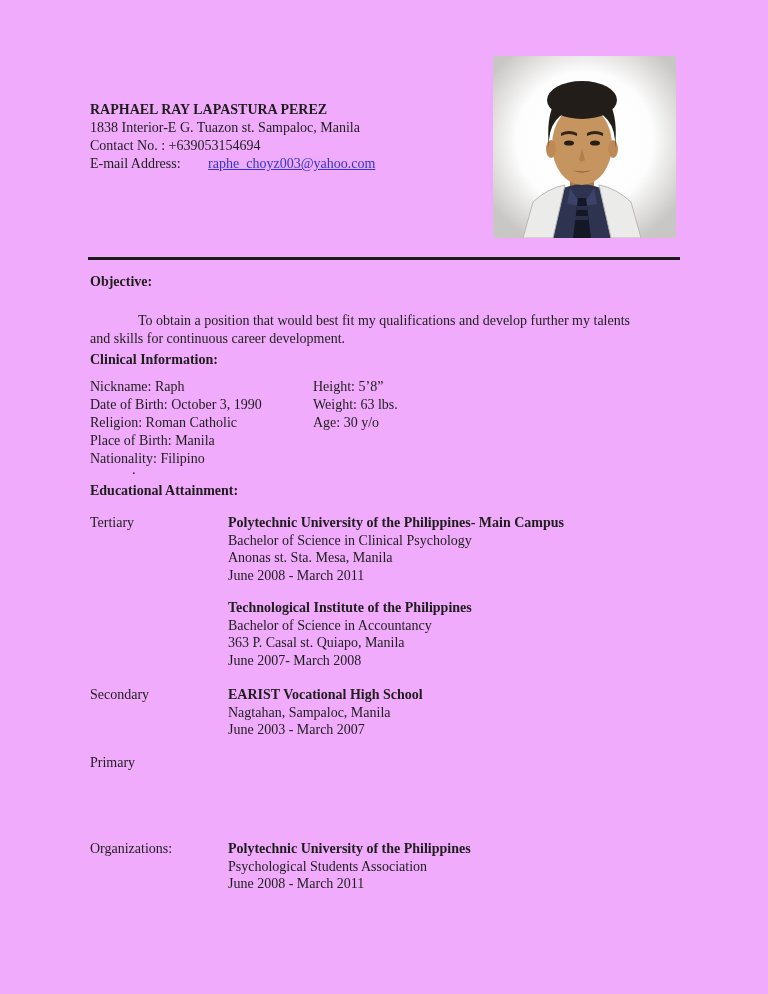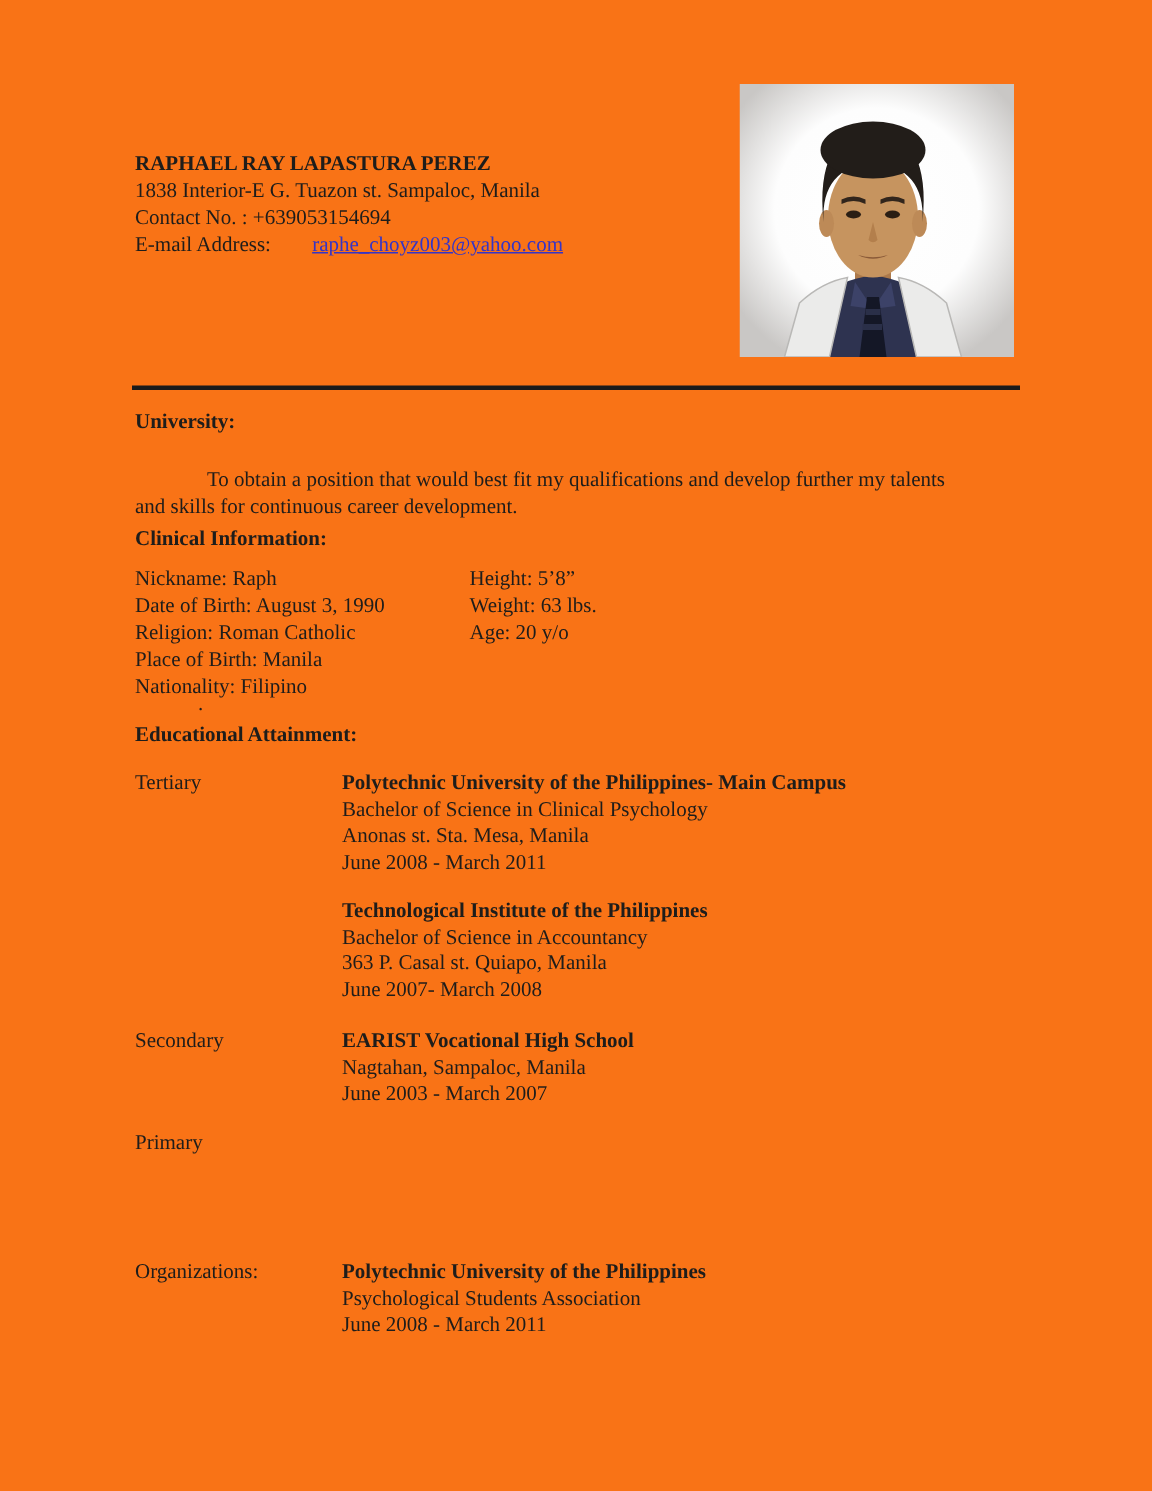--- a/index.html
+++ b/index.html
@@ -4,21 +4,21 @@
 <style>
   html, body {
     margin: 0;
     padding: 0;
     background: #fafafa;
   }
   .page {
     position: relative;
     width: 768px;
     height: 994px;
-    background: #f97316;
+    background: #f0abfc;
     overflow: hidden;
     font-family: "Liberation Serif", "DejaVu Serif", serif;
     font-size: 14px;
     color: #1e1d1b;
     line-height: 18px;
   }
   .abs { position: absolute; }
   .bold { font-weight: bold; }
   .header-block { left: 90px; top: 101px; width: 400px; }
   .email-link {
@@ -113,38 +113,38 @@
       <ellipse cx="102" cy="87" rx="5" ry="2.6" fill="#2a1e14"></ellipse>
 
       <path d="M89,92 L86,104 Q89,107 92,104 Z" fill="#b37f4c"></path>
 
       <path d="M79,114 Q89,119 99,114 Q89,117 79,114 Z" fill="#8a5a38"></path>
     </svg>
   </div>
 
   <div class="abs divider"></div>
 
-  <div class="abs heading objective-heading">University:</div>
+  <div class="abs heading objective-heading">Objective:</div>
   <div class="abs objective-para">
     <div class="l1">To obtain a position that would best fit my qualifications and develop further my talents</div>
     <div>and skills for continuous career development.</div>
   </div>
 
   <div class="abs heading personal-heading">Clinical Information:</div>
   <div class="abs personal-left">
     <div>Nickname: Raph</div>
-    <div>Date of Birth: August 3, 1990</div>
+    <div>Date of Birth: October 3, 1990</div>
     <div>Religion: Roman Catholic</div>
     <div>Place of Birth: Manila</div>
     <div>Nationality: Filipino</div>
   </div>
   <div class="abs personal-right">
     <div>Height: 5’8”</div>
     <div>Weight: 63 lbs.</div>
-    <div>Age: 20 y/o</div>
+    <div>Age: 30 y/o</div>
   </div>
   <div class="abs stray-dot">.</div>
 
   <div class="abs heading edu-heading">Educational Attainment:</div>
 
   <div class="abs level lvl-tertiary">Tertiary</div>
   <div class="abs edu-block blk-pup">
     <div class="bold">Polytechnic University of the Philippines- Main Campus</div>
     <div>Bachelor of Science in Clinical Psychology</div>
     <div>Anonas st. Sta. Mesa, Manila</div>

